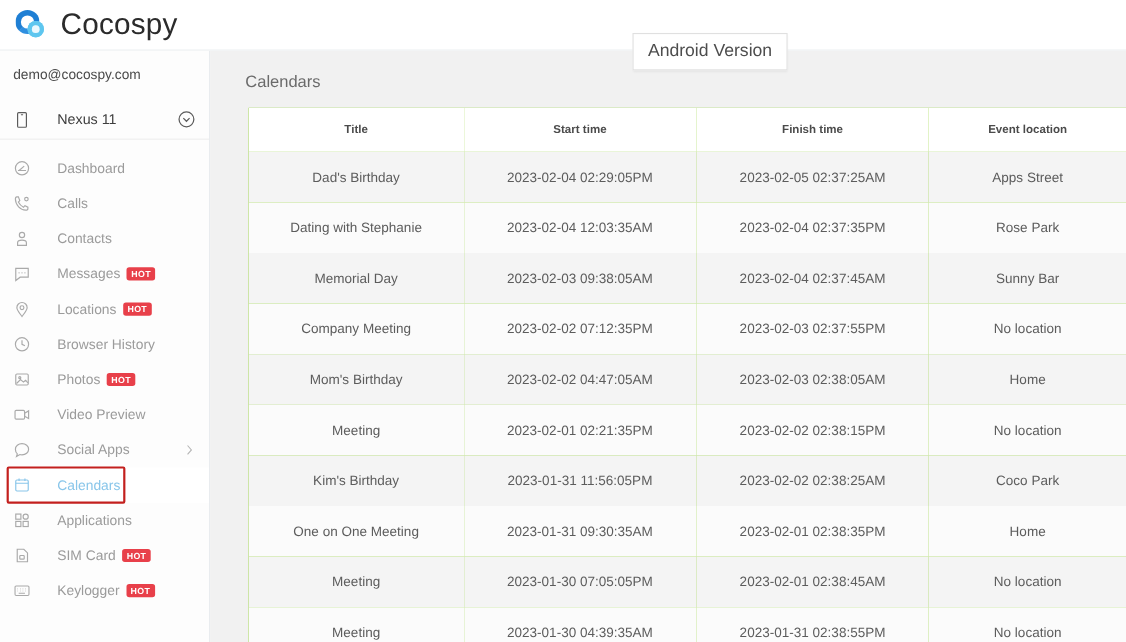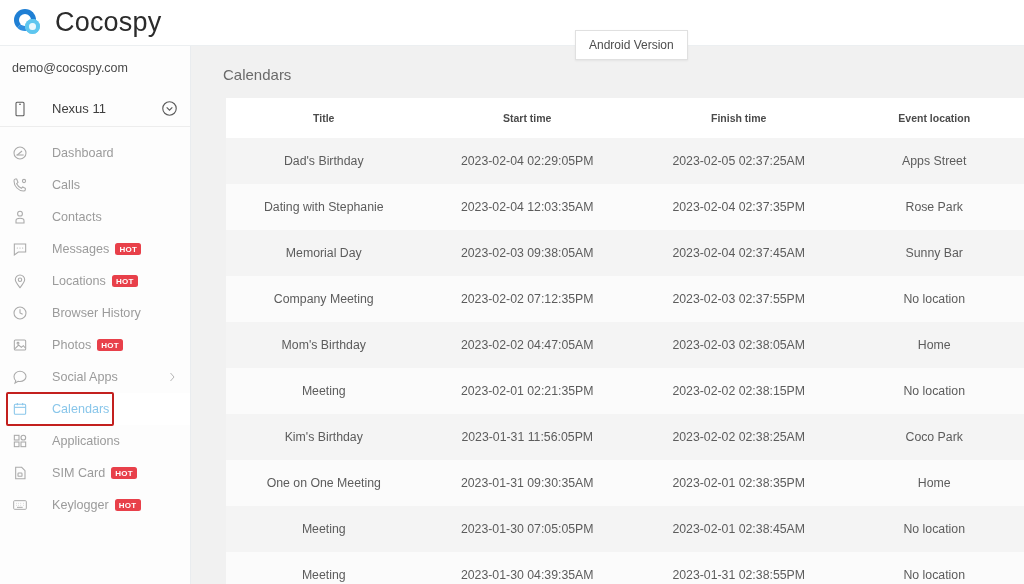--- a/index.html
+++ b/index.html
@@ -129,21 +129,21 @@
   col.c-start { width: 26.5%; }
   col.c-finish{ width: 26.5%; }
   col.c-loc   { width: 22.5%; }
 
   
   .tooltip {
     position: absolute; left: 575px; top: 30px;
     background: #ffffff; border: 1px solid #e0e0e0;
     border-radius: 0;
     padding: 7px 13px;
-    font-size: 12px; color: #4d4d4d;
+    font-size: 16px; color: #4d4d4d;
     box-shadow: 0 1px 2px rgba(0,0,0,.06);
     z-index: 50; white-space: nowrap;
   }
   svg { display: block; }
 </style>
 </head>
 <body>
 
 <div id="app">
 
@@ -251,20 +251,29 @@
             <svg viewBox="0 0 24 24" width="16" height="16" fill="none" stroke="#aaaaaa" stroke-width="1.6">
               <rect x="3.5" y="4.5" width="17" height="15" rx="1.6"></rect>
               <circle cx="9" cy="9.5" r="1.4"></circle>
                 <polyline points="4.5 17.5 10 12 14 15.5 17 13 20 16.5"></polyline>
             </svg>
           </span>
           <span class="lbl">Photos</span>
           <span class="hot">HOT</span>
         </div>
 
+        <div class="nav-item">
+          <span class="ico">
+            <svg viewBox="0 0 24 24" width="16" height="16" fill="none" stroke="#aaaaaa" stroke-width="1.6">
+              <rect x="2.5" y="6" width="13" height="12" rx="1.6"></rect>
+                <polygon points="15.5 10 21 6.8 21 17.2 15.5 14"></polygon>
+            </svg>
+          </span>
+          <span class="lbl">Video Preview</span>
+        </div>
 
         <div class="nav-item">
           <span class="ico">
             <svg viewBox="0 0 24 24" width="16" height="16" fill="none" stroke="#aaaaaa" stroke-width="1.6">
               <path d="M12 3.5c5 0 9 3.4 9 7.6s-4 7.6-9 7.6c-1 0-2-.15-2.9-.4L4.5 21l1.1-3.6C4 16 3 13.9 3 11.1 3 6.9 7 3.5 12 3.5z"></path>
             </svg>
           </span>
           <span class="lbl">Social Apps</span>
           <span class="chevron-right">
             <svg viewBox="0 0 24 24" width="12" height="12" fill="none" stroke="#b5b5b5" stroke-width="2">

